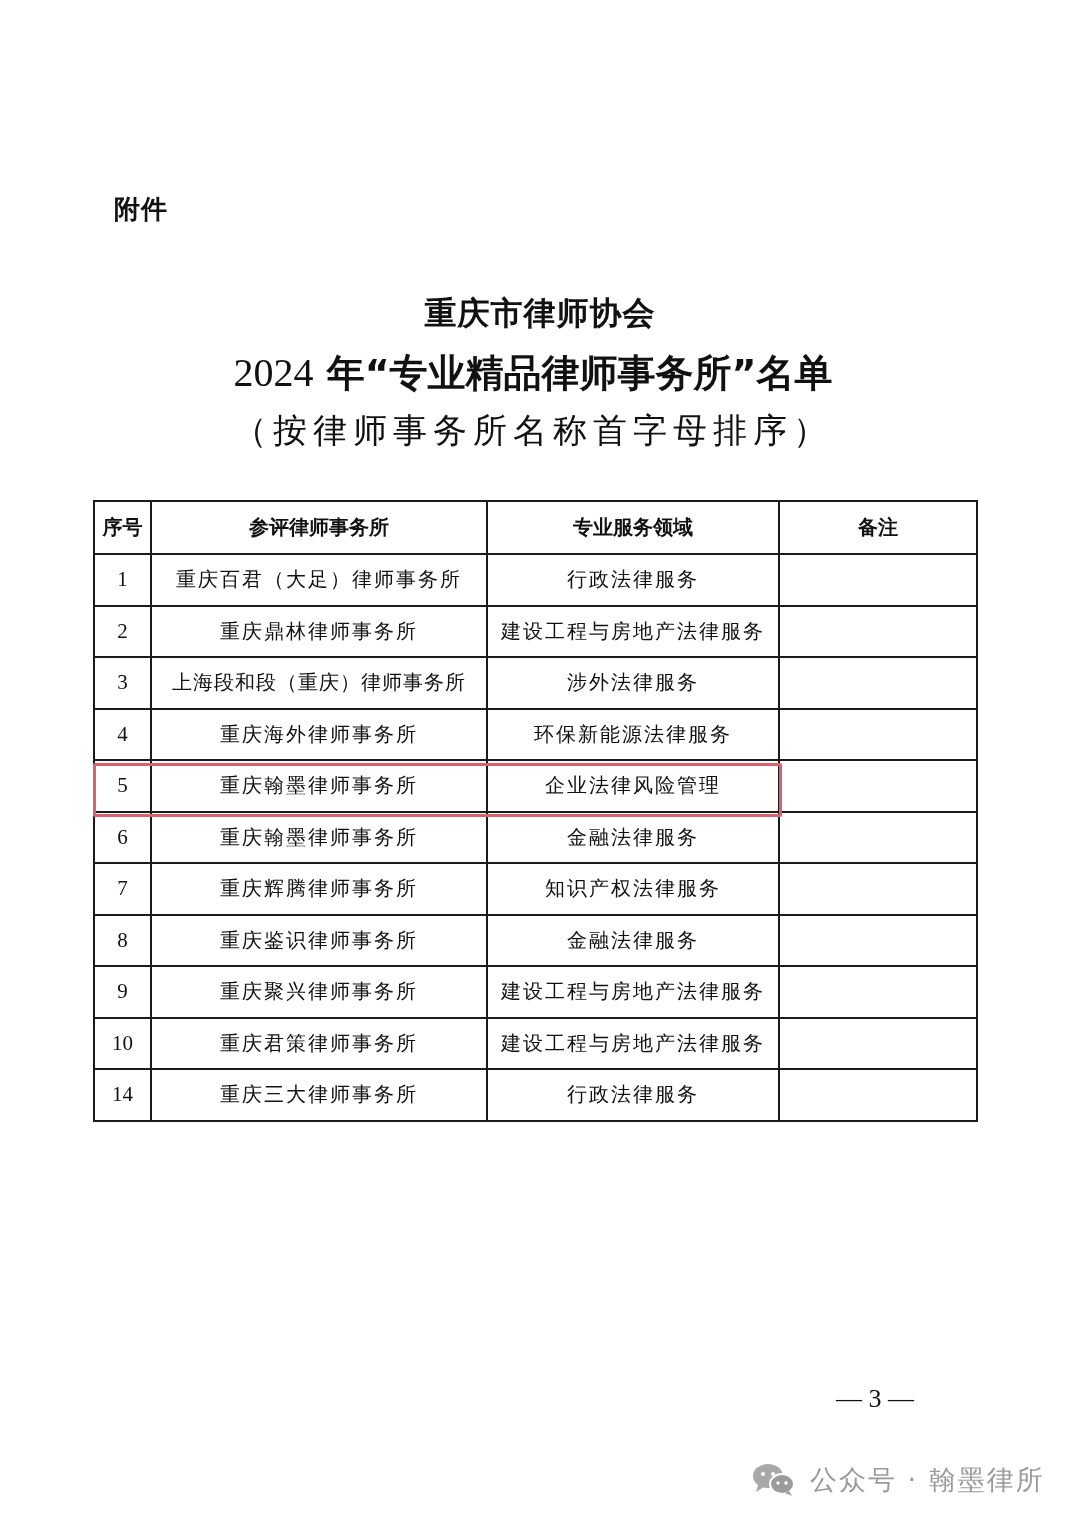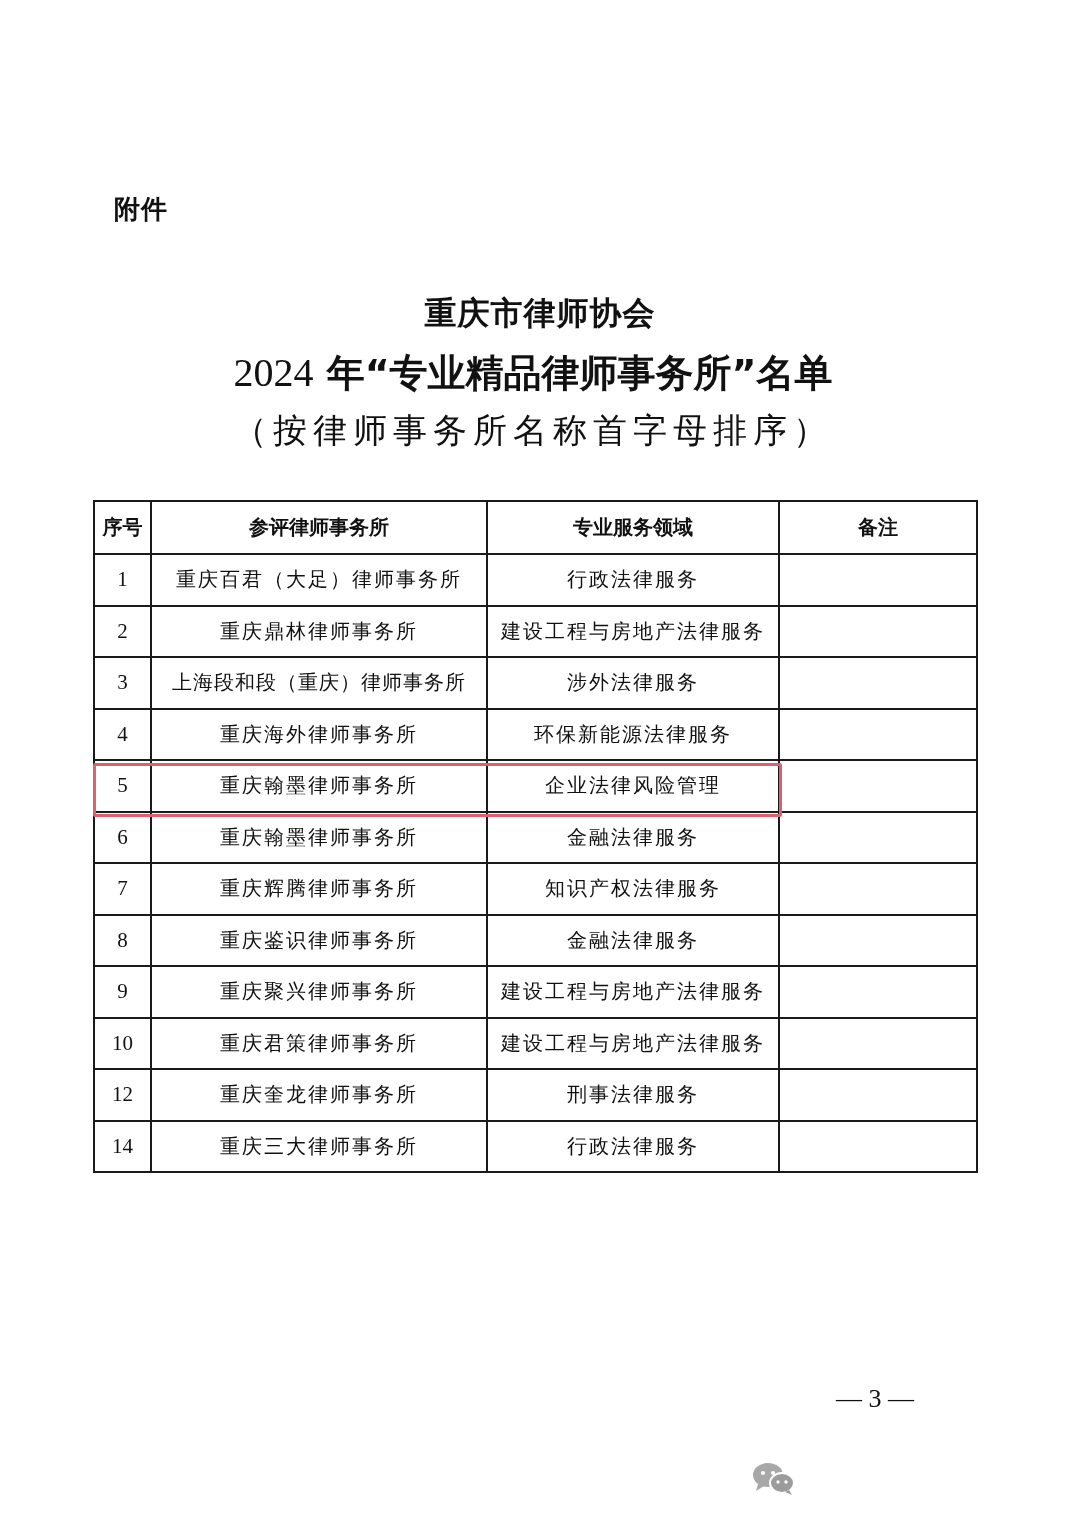--- a/index.html
+++ b/index.html
@@ -163,26 +163,20 @@
         <td>建设工程与房地产法律服务</td>
         <td></td>
       </tr>
     <tr>
         <td class="num">10</td>
         <td>重庆君策律师事务所</td>
         <td>建设工程与房地产法律服务</td>
         <td></td>
       </tr>
     <tr>
-        <td class="num">12</td>
-        <td>重庆奎龙律师事务所</td>
-        <td>刑事法律服务</td>
-        <td></td>
-      </tr>
-    <tr>
         <td class="num">14</td>
         <td>重庆三大律师事务所</td>
         <td>行政法律服务</td>
         <td></td>
       </tr>
   </tbody>
 </table>
 
 <div class="highlight"></div>
 
@@ -192,13 +186,14 @@
   <svg class="wechat-icon" viewBox="0 0 44 34">
     <ellipse cx="16" cy="13" rx="15" ry="12" fill="#a8a8a8"></ellipse>
     <polygon points="6,22 4,29 12,24" fill="#a8a8a8"></polygon>
     <circle cx="11" cy="11" r="2" fill="#ffffff"></circle>
     <circle cx="21" cy="11" r="2" fill="#ffffff"></circle>
     <ellipse cx="30" cy="21" rx="12" ry="10" fill="#9c9c9c" stroke="#ffffff" stroke-width="2"></ellipse>
     <polygon points="37,28 40,33 33,30" fill="#9c9c9c"></polygon>
     <circle cx="26" cy="20" r="1.7" fill="#ffffff"></circle>
     <circle cx="34" cy="20" r="1.7" fill="#ffffff"></circle>
   </svg>
+  <span>公众号 · 翰墨律所</span>
 </div>
 
 </body></html>

